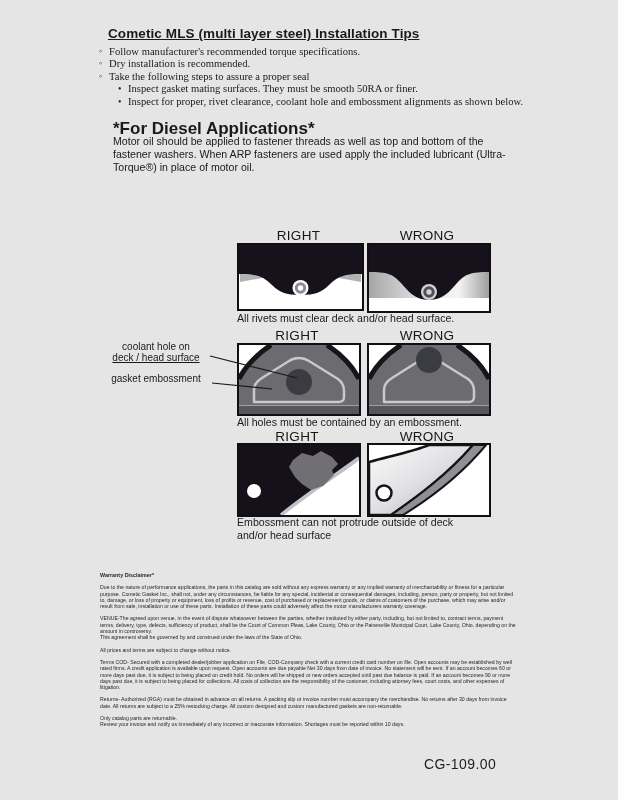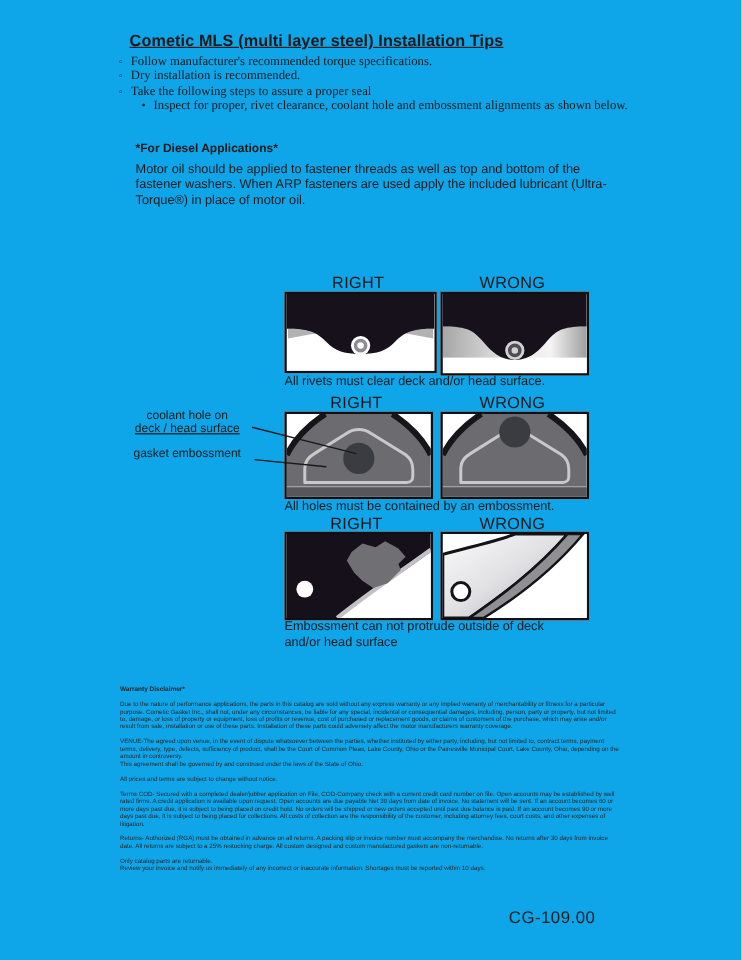--- a/index.html
+++ b/index.html
@@ -1,33 +1,33 @@
 <!DOCTYPE html>
 <html><head>
 <meta charset="utf-8">
 <style>
   html,body { margin:0; padding:0; background:#ffffff; }
   .page {
-    position:relative; width:618px; height:800px; background:#0ea5e9;
+    position:relative; width:618px; height:800px; background:#e5e5e5;
     font-family:"Liberation Sans", sans-serif; color:#1a1a1a; overflow:hidden;
   }
   .abs { position:absolute; }
 
   .title {
     left:108px; top:26px; font-size:13.5px; font-weight:bold;
     text-decoration:underline; letter-spacing:0.1px;
   }
 
   .tips { left:99px; top:46px; font-size:10.6px; line-height:12.4px; width:430px; }
   .li { position:relative; padding-left:10px;font-family:Liberation Serif, serif; }
   .li.l1::before { content:"\25E6"; position:absolute; left:0; top:-1px; font-size:9px; }
   .li.l2 { margin-left:19px; }
   .li.l2::before { content:"\2022"; position:absolute; left:0; top:0; font-size:10px; }
 
-  .diesel-h { left:113px; top:119px; font-size:10px; font-weight:bold; }
+  .diesel-h { left:113px; top:119px; font-size:17px; font-weight:bold; }
   .para { font-size:10.6px; line-height:13px; white-space:normal; }
   .p1 { left:113px; top:135px; width:404px; }
   .p2 { left:113px; top:162px; width:394px; }
   .p3 { left:113px; top:204px; width:420px; }
 
   .figlabel { font-size:13.5px; letter-spacing:0.3px; text-align:center; color:#161616; }
   .caption { font-size:10.6px; line-height:12.5px; white-space:pre-line; }
   .diagram { display:block; border:2px solid #101014; background:#fff; }
 
   .ann { font-size:10px; line-height:10.5px; text-align:center; width:112px; left:100px; color:#1a1a1a; }
@@ -42,20 +42,21 @@
 <body>
 
 <div class="page">
 
   <div class="abs title">Cometic MLS (multi layer steel) Installation Tips</div>
 
   <div class="abs tips">
     <div class="li l1">Follow manufacturer's recommended torque specifications.</div>
     <div class="li l1">Dry installation is recommended.</div>
     <div class="li l1">Take the following steps to assure a proper seal</div>
+    <div class="li l2">Inspect gasket mating surfaces.  They must be smooth 50RA or finer.</div>
     <div class="li l2">Inspect for proper, rivet clearance, coolant hole and embossment alignments as shown below.</div>
   </div>
 
   <div class="abs diesel-h">*For Diesel Applications*</div>
   <div class="abs para p1">Motor oil should be applied to fastener threads as well as top and bottom of the fastener washers. When ARP fasteners are used apply the included lubricant (Ultra-Torque®) in place of motor oil.</div>
 
   <div class="abs figlabel" style="left:237px; top:228px; width:123px;">RIGHT</div>
   <div class="abs figlabel" style="left:367px; top:228px; width:120px;">WRONG</div>
 
   <svg class="abs diagram" style="left:237px; top:243px;" width="123" height="64" viewBox="0 0 123 64">

